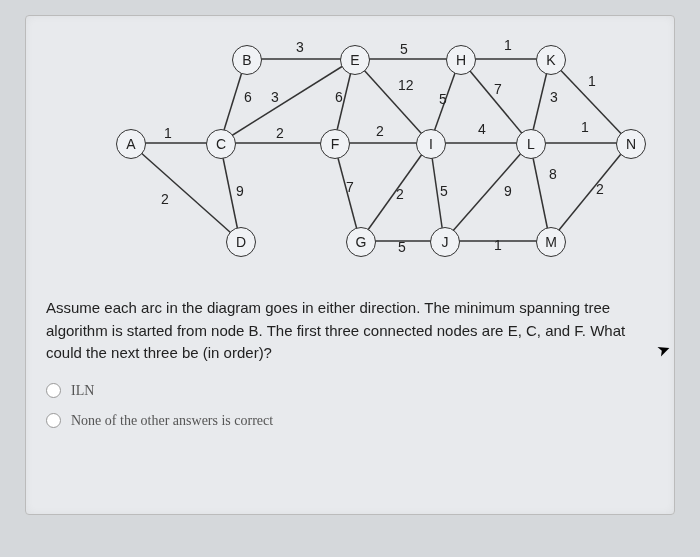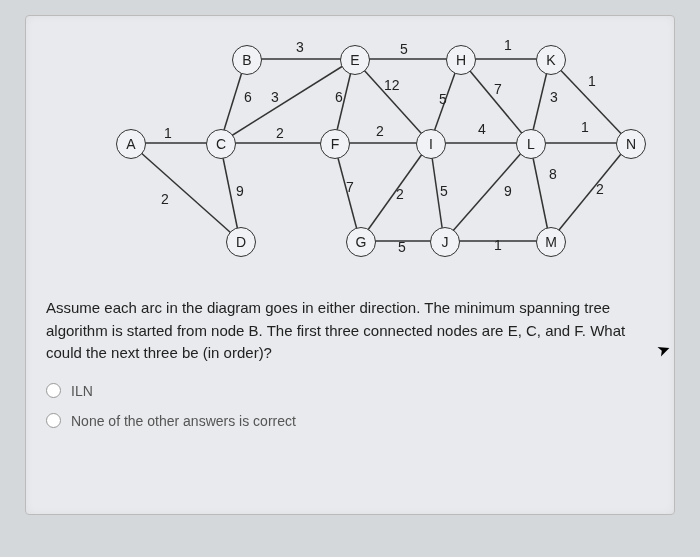--- a/index.html
+++ b/index.html
@@ -55,20 +55,21 @@
       z-index: 1;
     }
     .question {
       font-size: 15px;
       color: #222;
       line-height: 1.5;
       margin-top: 26px;
     }
     .options {
       margin-top: 18px;
+      font-family: Liberation Serif, serif;
     }
     .option {
       display: flex;
       align-items: center;
       margin: 14px 0;
       font-size: 14px;
       color: #555;
     }
     .radio {
       width: 13px;
@@ -140,21 +141,21 @@
 
     <span class="edge-label" style="left:78px;top:94px">1</span>
     <span class="edge-label" style="left:75px;top:160px">2</span>
     <span class="edge-label" style="left:158px;top:58px">6</span>
     <span class="edge-label" style="left:210px;top:8px">3</span>
     <span class="edge-label" style="left:150px;top:152px">9</span>
     <span class="edge-label" style="left:185px;top:58px">3</span>
     <span class="edge-label" style="left:190px;top:94px">2</span>
     <span class="edge-label" style="left:249px;top:58px">6</span>
     <span class="edge-label" style="left:314px;top:10px">5</span>
-    <span class="edge-label" style="left:298px;top:46px">12</span>
+    <span class="edge-label" style="left:312px;top:46px">12</span>
     <span class="edge-label" style="left:290px;top:92px">2</span>
     <span class="edge-label" style="left:260px;top:148px">7</span>
     <span class="edge-label" style="left:312px;top:208px">5</span>
     <span class="edge-label" style="left:310px;top:155px">2</span>
     <span class="edge-label" style="left:353px;top:60px">5</span>
     <span class="edge-label" style="left:418px;top:6px">1</span>
     <span class="edge-label" style="left:408px;top:50px">7</span>
     <span class="edge-label" style="left:354px;top:152px">5</span>
     <span class="edge-label" style="left:392px;top:90px">4</span>
     <span class="edge-label" style="left:408px;top:206px">1</span>

